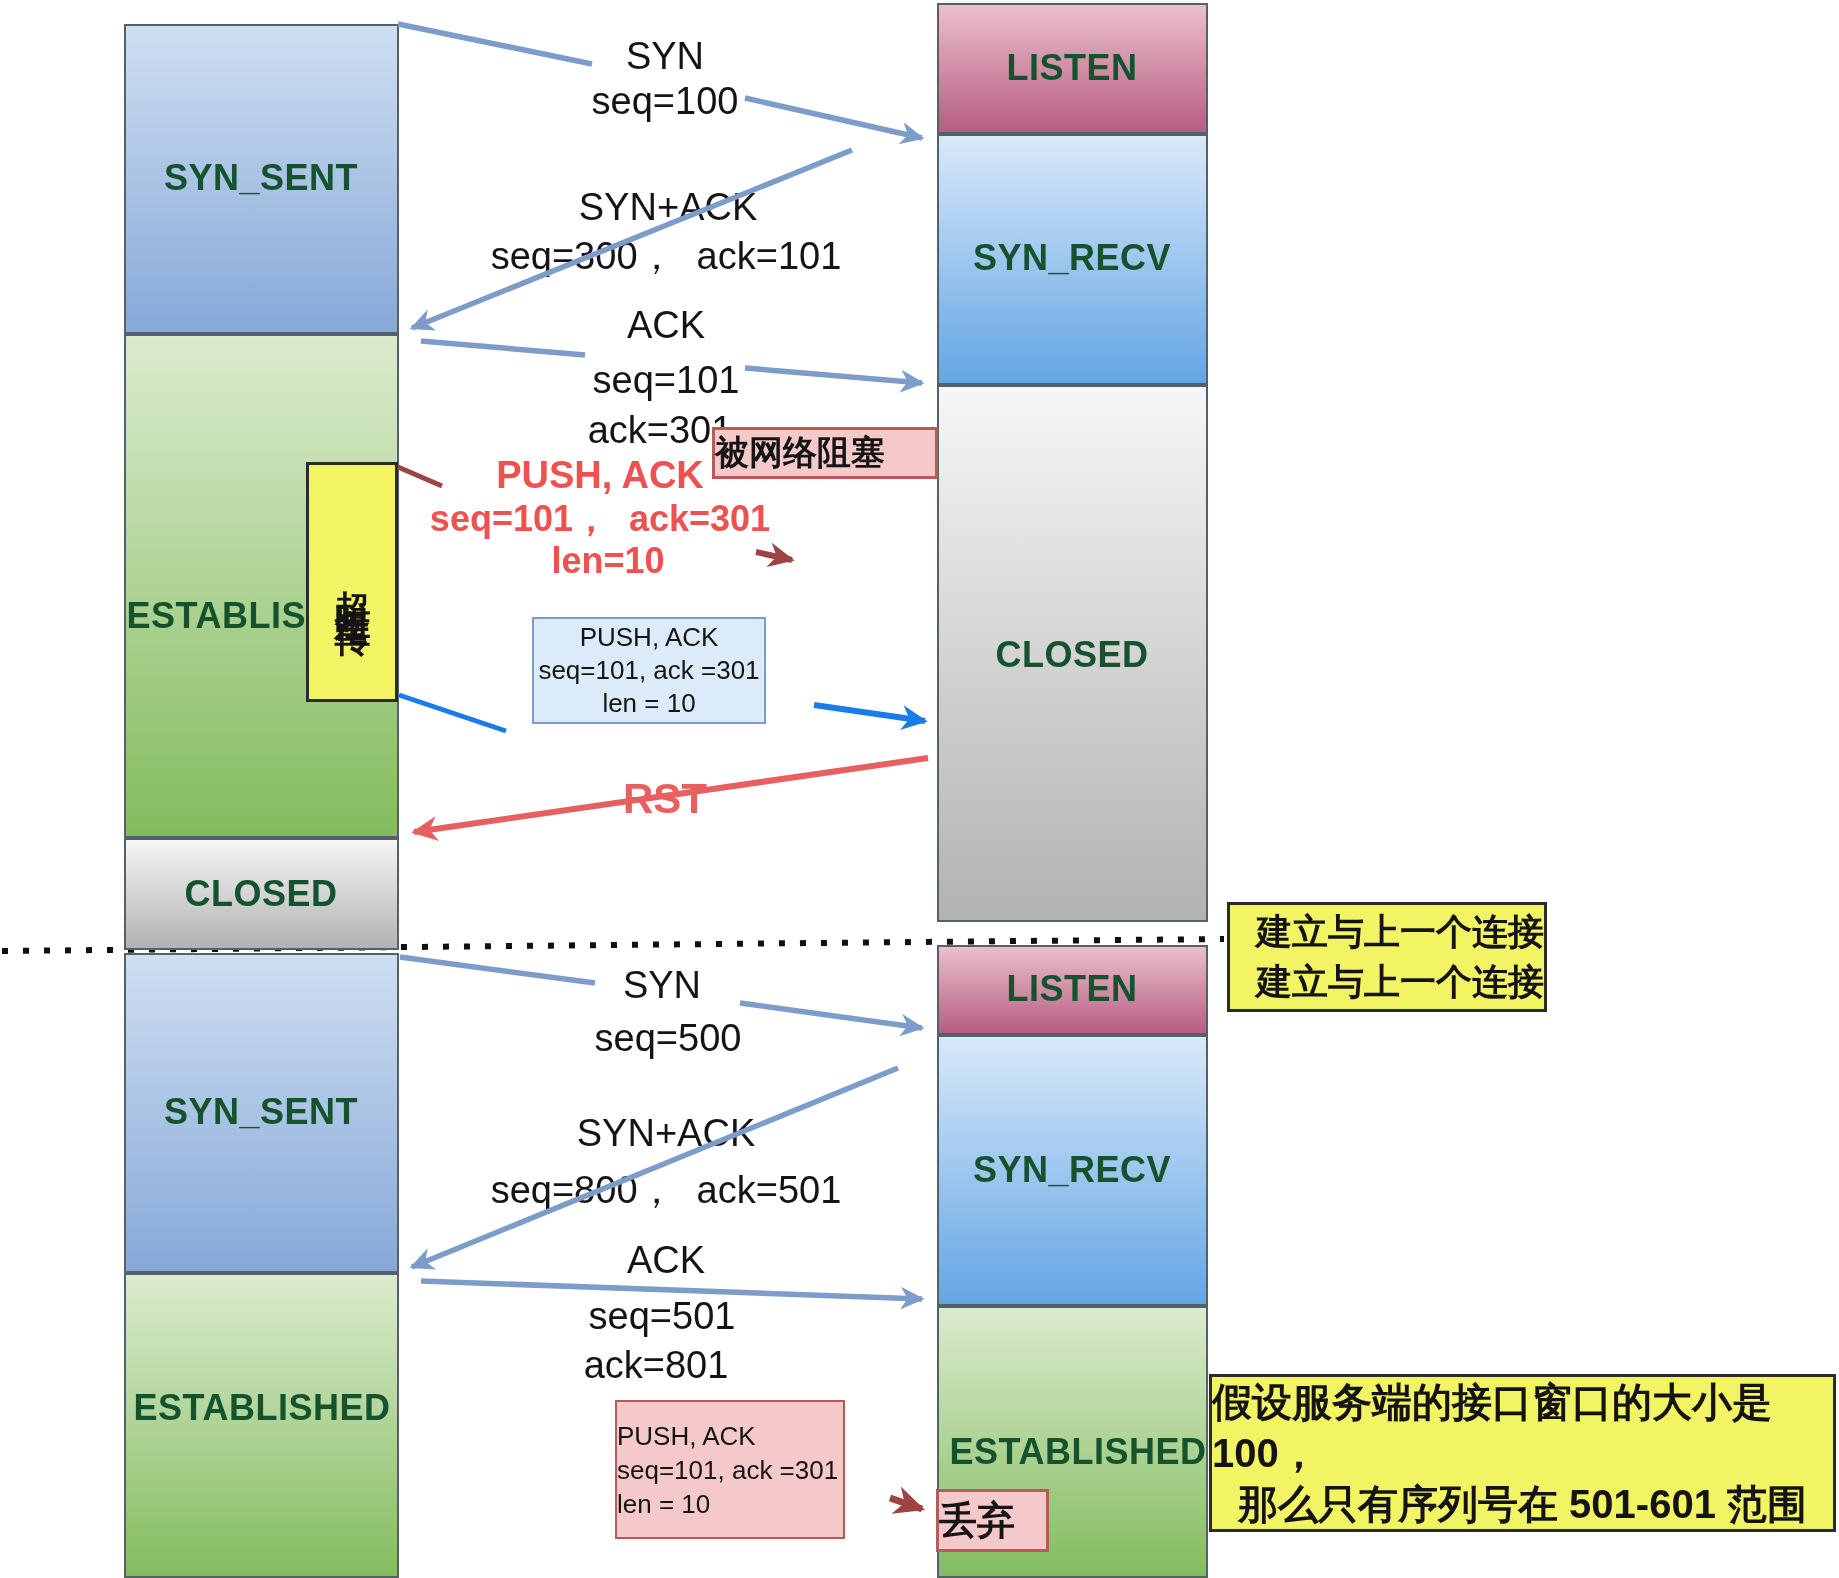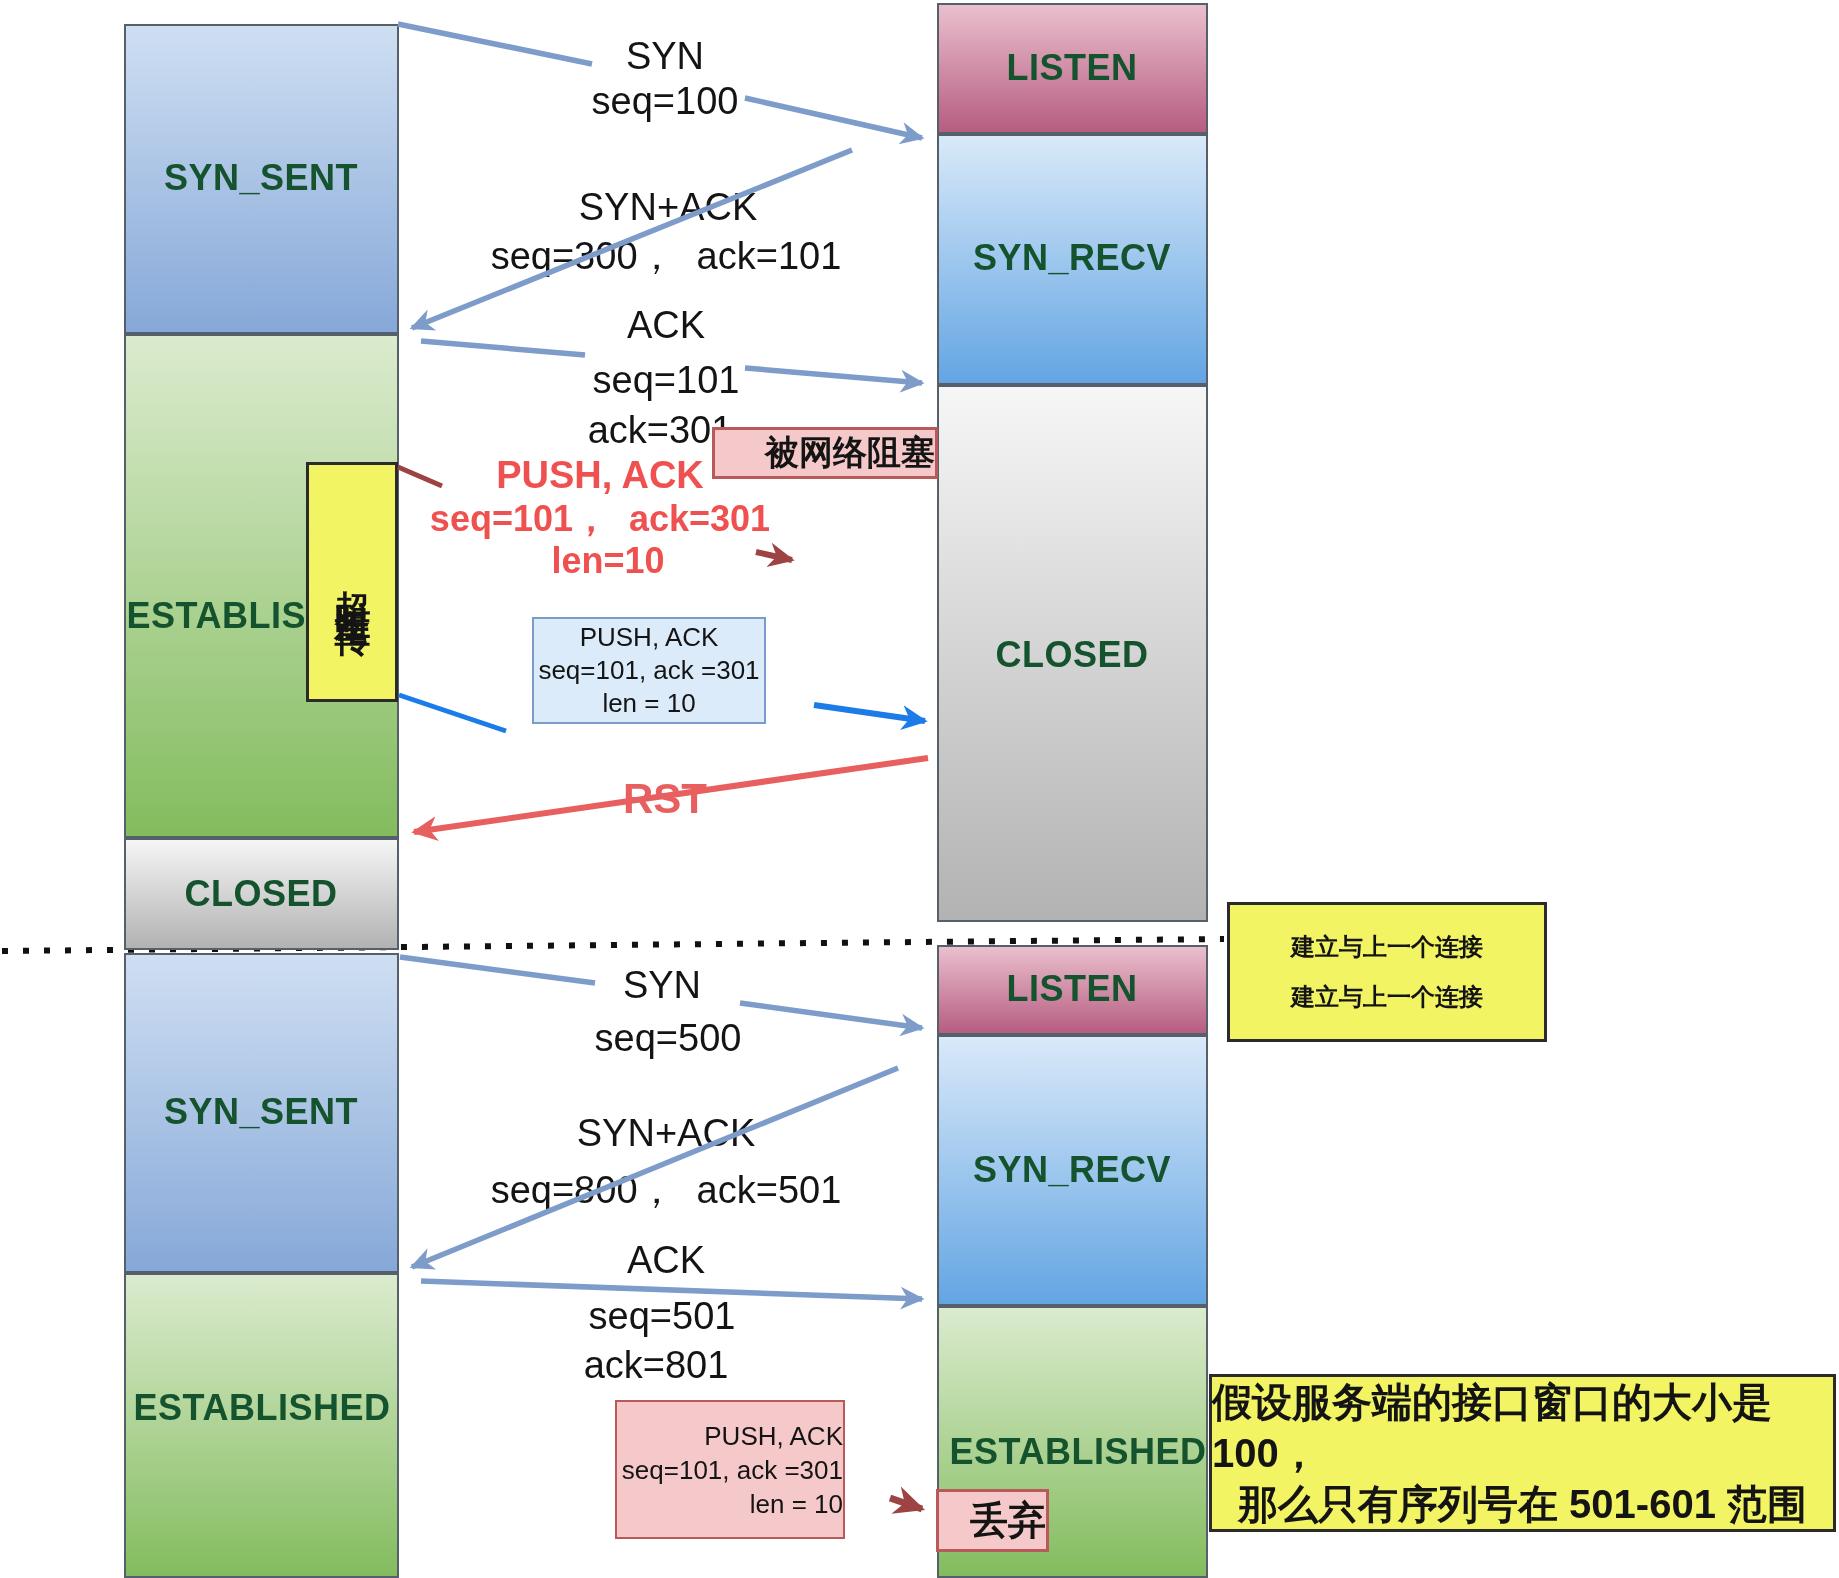--- a/index.html
+++ b/index.html
@@ -14,21 +14,21 @@
   .seg-pink{background:linear-gradient(180deg,#eabfcd 0%,#b65d81 100%);}
   .seg-sky{background:linear-gradient(180deg,#d9e9f9 0%,#63a5e3 100%);}
   .state{position:absolute;transform:translate(-50%,-50%);font-weight:bold;font-size:36px;
          letter-spacing:0.5px;white-space:pre;color:#14532d;}
   .lbl{position:absolute;transform:translate(-50%,-50%);font-size:38px;font-weight:500;
        white-space:pre;color:#141414;}
   .note{position:absolute;box-sizing:border-box;background:#f2f463;border:3px solid #2b2b2b;
         display:flex;flex-direction:column;align-items:center;justify-content:center;
         font-weight:600;color:#141414;}
   .pinkbox{position:absolute;box-sizing:border-box;background:#f5c9c9;border:3px solid #b85a5a;
-        display:flex;flex-direction:column;align-items:flex-end;justify-content:center;color:#141414;}
+        display:flex;flex-direction:column;align-items:flex-start;justify-content:center;color:#141414;}
   .bluebox{position:absolute;box-sizing:border-box;background:#dcebf9;border:2px solid #7b9cc9;
         display:flex;flex-direction:column;align-items:center;justify-content:center;color:#141414;}
   .vertical-text{writing-mode:vertical-rl;text-orientation:upright;letter-spacing:10px;
         font-size:36px;font-weight:600;}
   .redblock{position:absolute;display:flex;flex-direction:column;align-items:center;
         color:#ef5150;font-weight:bold;white-space:pre;}
   .rst-label{position:absolute;transform:translate(-50%,-50%);color:#e85f5f;font-weight:bold;
         font-size:42px;background:#ffffff;padding:0 8px;}
 </style>
 </head>
@@ -98,21 +98,21 @@
     <span>被网络阻塞</span>
   </div>
 
 
   <div class="bluebox" style="left:532px;top:617px;width:234px;height:107px;font-size:26px;line-height:33px;">
     <span>PUSH, ACK</span>
     <span>seq=101, ack =301</span>
     <span>len = 10</span>
   </div>
 
-  <div class="note" style="left:1227px;top:902px;width:320px;height:140px;font-size:24px;line-height:50px;">
+  <div class="note" style="left:1227px;top:902px;width:320px;height:110px;font-size:36px;line-height:50px;align-items:flex-end;">
     <span>建立与上一个连接</span>
     <span>建立与上一个连接</span>
   </div>
 
   <div class="note" style="left:1209px;top:1374px;width:627px;height:158px;font-size:40px;line-height:51px;">
     <span>假设服务端的接口窗口的大小是100，</span>
     <span>那么只有序列号在 501-601 范围</span>
   </div>
 
   <div class="pinkbox" style="left:615px;top:1400px;width:230px;height:139px;font-size:26px;line-height:34px;border-width:2px;">

